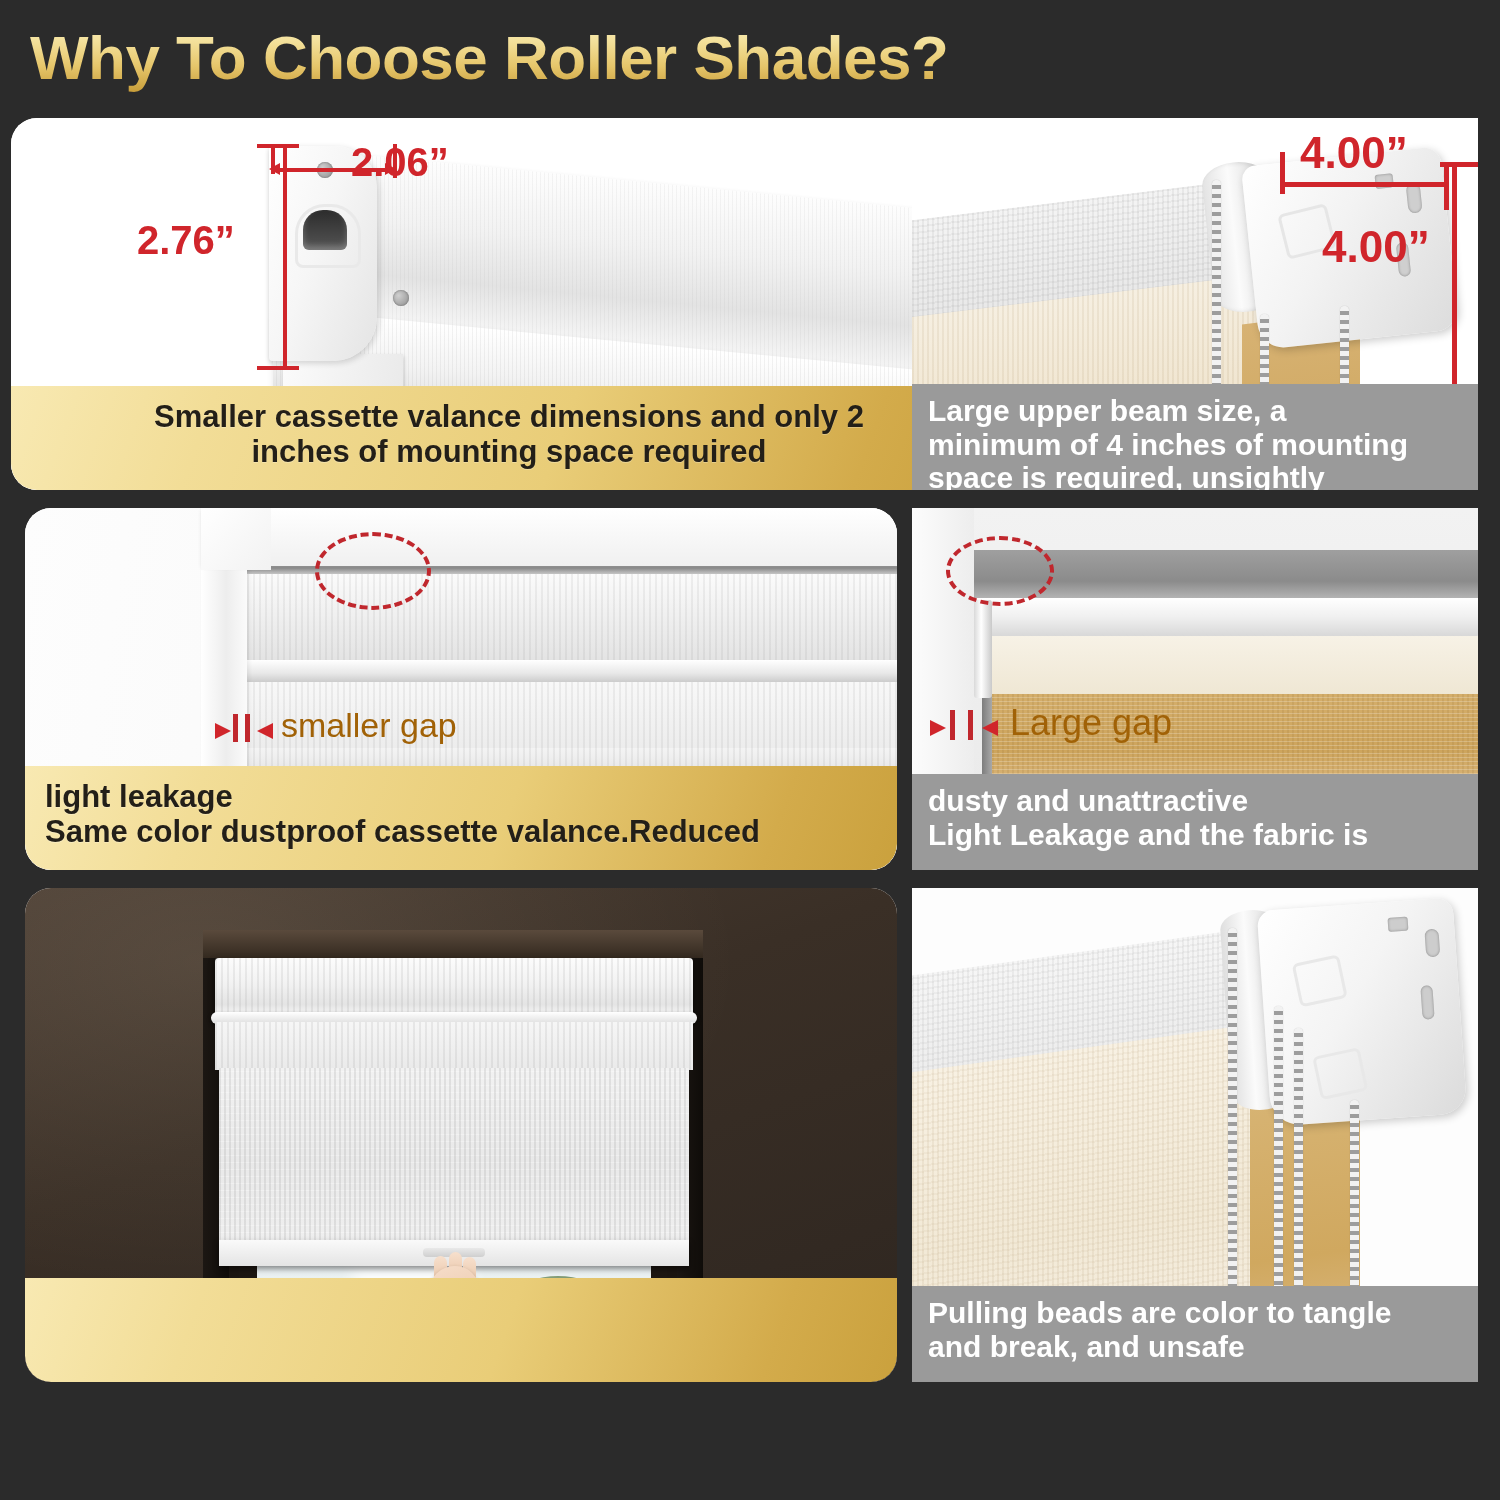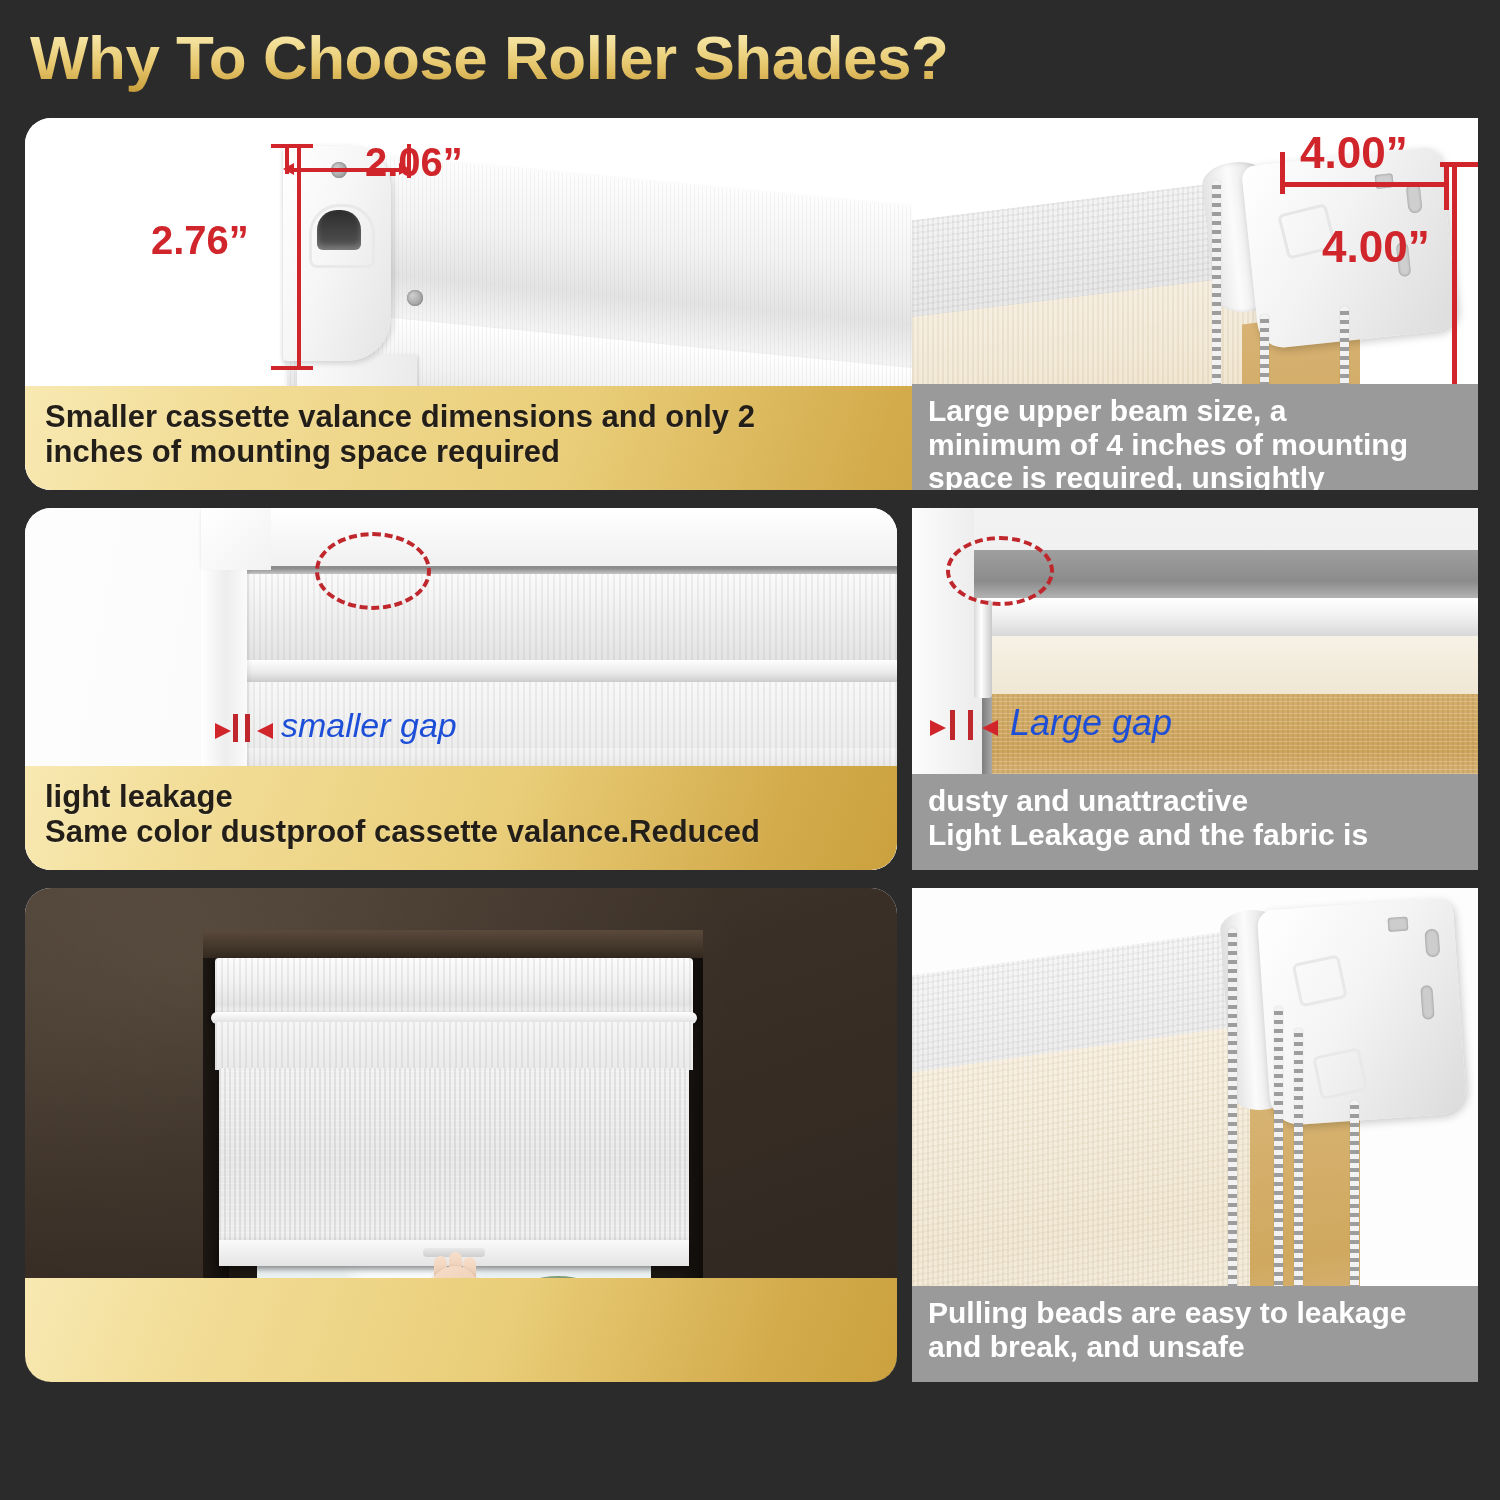--- a/index.html
+++ b/index.html
@@ -21,21 +21,21 @@
     color:transparent; -webkit-text-fill-color:transparent;
     white-space:nowrap;
   }
 
   
   .panel{position:absolute;overflow:hidden;background:#fff;}
   .panel.left{border-radius:26px;}
   .panel.right{border-radius:0;}
 
   
-  #p-tl{left:25px;  top:118px;  width:996px; height:372px;}
+  #p-tl{left:11px;  top:118px;  width:996px; height:372px;text-align:center;}
   #p-tr{left:912px; top:118px;  width:566px; height:372px;}
   #p-ml{left:25px;  top:508px;  width:872px; height:362px;}
   #p-mr{left:912px; top:508px;  width:566px; height:362px;}
   #p-bl{left:25px;  top:888px;  width:872px; height:494px;}
   #p-br{left:912px; top:888px;  width:566px; height:494px;}
 
   .photo{position:absolute;left:0;top:0;right:0;bottom:0;}
 
   
   .cap{
@@ -407,21 +407,21 @@
   .br-bracket .e1{left:34px;top:52px;transform:rotate(-8deg);}
   .br-bracket .e2{left:48px;top:146px;transform:rotate(-8deg);}
   .br-roll{
     position:absolute;left:314px;top:22px;width:60px;height:200px;
     background:linear-gradient(90deg,#dedede,#fbfbfb 40%,#d2d2d2);
     border-radius:30px/18px;transform:rotate(-4deg);
   }
 
   
   .dashed-ellipse{position:absolute;border:4px dashed #c0272d;border-radius:50%;}
-  .redtext{position:absolute;color:#1d4ed8;font-weight:normal;font-style:italic;}
+  .redtext{position:absolute;color:#a16207;font-weight:normal;}
   .redbar{position:absolute;background:#c0272d;}
 </style>
 </head>
 <body>
 
 <div class="title">Why To Choose Roller Shades?</div>
 
 <div class="panel left" id="p-tl">
   <div class="photo">
     <div class="tl-bg"></div>
@@ -589,16 +589,16 @@
       <span class="emb e1"></span>
         <span class="emb e2"></span>
     </div>
     <div class="beadchain" style="left:316px;top:40px;height:455px;"></div>
     <div class="beadchain" style="left:362px;top:118px;height:378px;"></div>
     <div class="beadchain" style="left:382px;top:140px;height:356px;"></div>
     <div class="beadchain" style="left:438px;top:212px;height:284px;"></div>
   </div>
 
   <div class="cap gray" id="cap-br">
-    <span class="ln">Pulling beads are easy to leakage</span>
+    <span class="ln">Pulling beads are color to tangle</span>
     <span class="ln">and break, and unsafe</span>
   </div>
 </div>
 
 </body></html>

